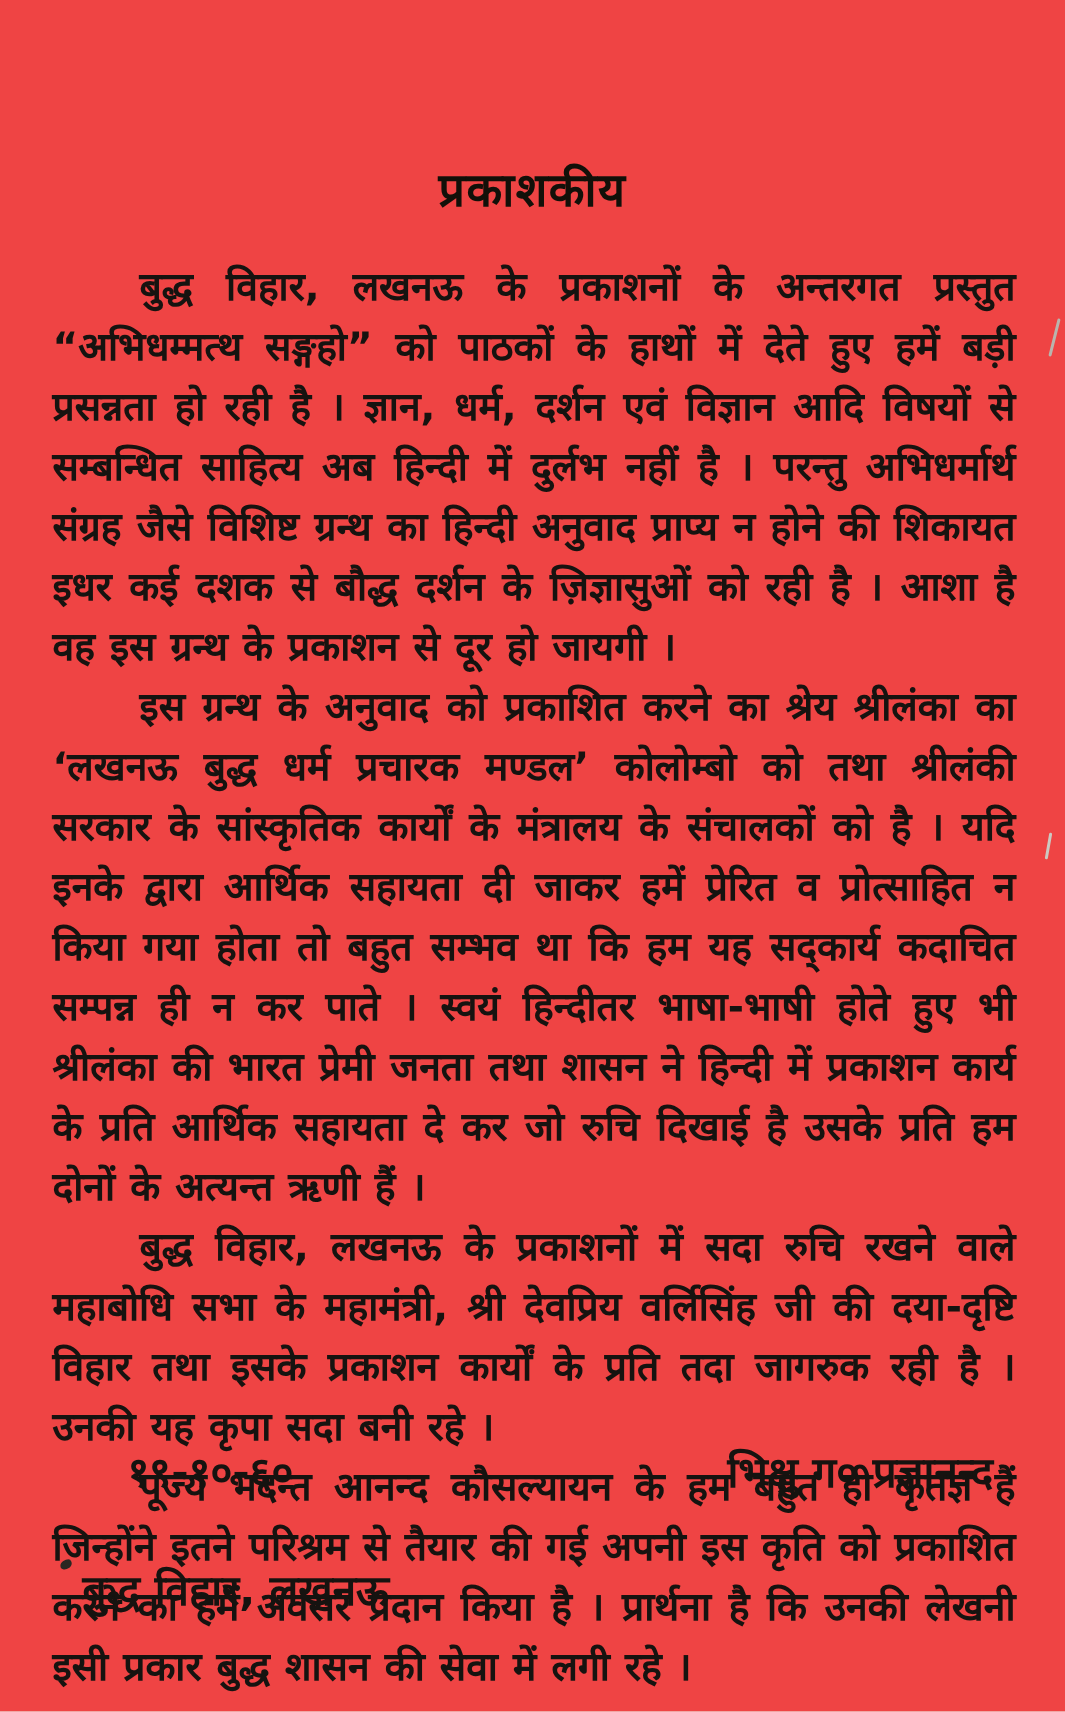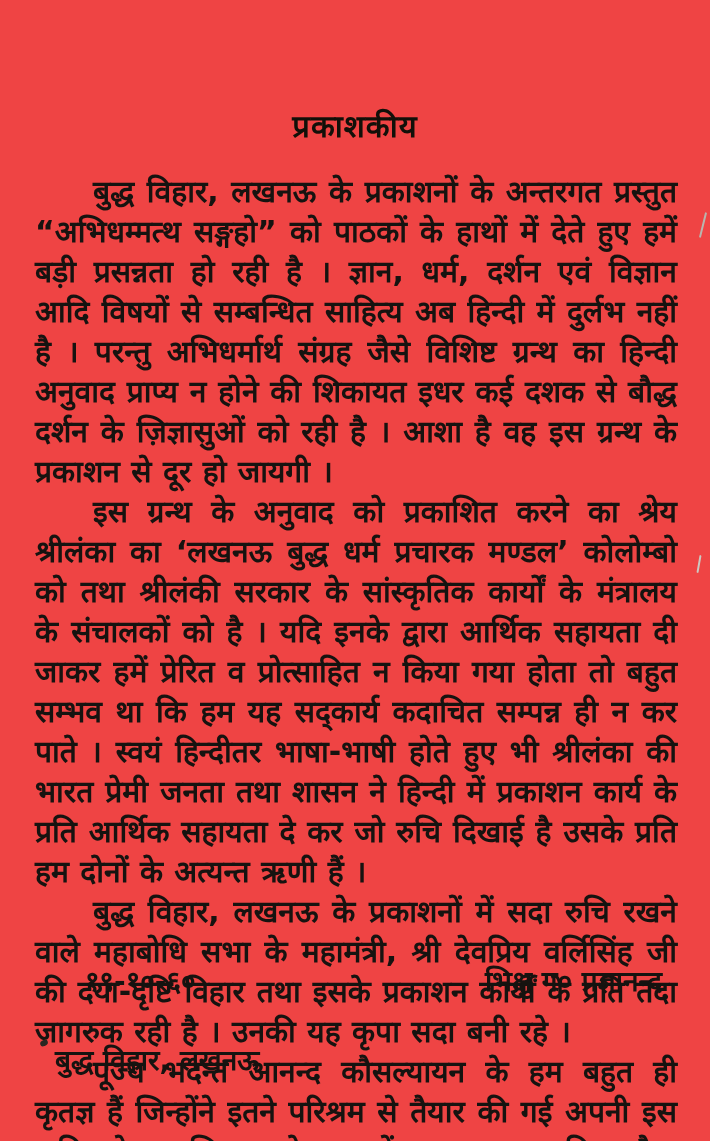--- a/index.html
+++ b/index.html
@@ -27,21 +27,21 @@
     letter-spacing: 1px;
     color: #121009;
   }
   .body-text {
     margin: 26px 33px 0 35px;
     width: 642px;
     box-sizing: border-box;
   }
   .body-text p {
     margin: 0;
-    font-size: 30px;
+    font-size: 26px;
     line-height: 40px;
     font-weight: 600;
     text-align: justify;
     text-justify: inter-word;
     text-indent: 58px;
     word-spacing: 1px;
     color: #161310;
   }
   .footer {
     position: absolute;

